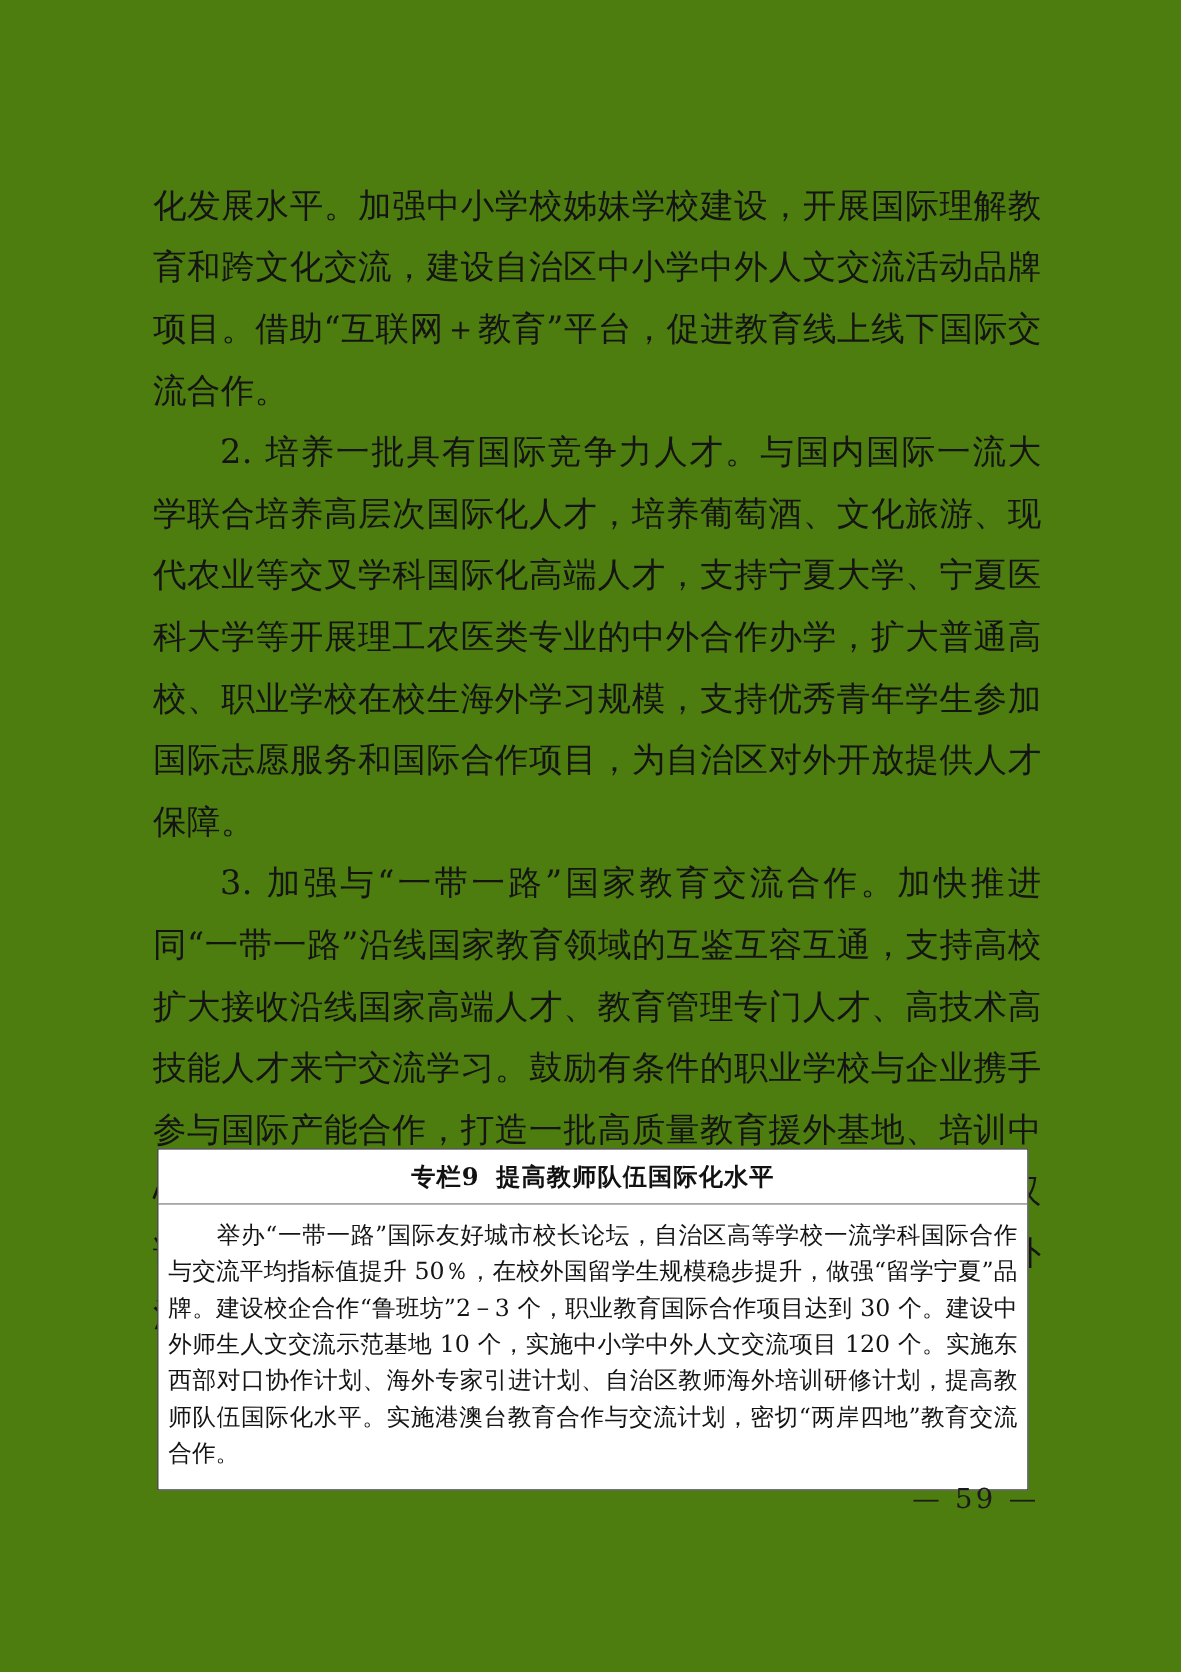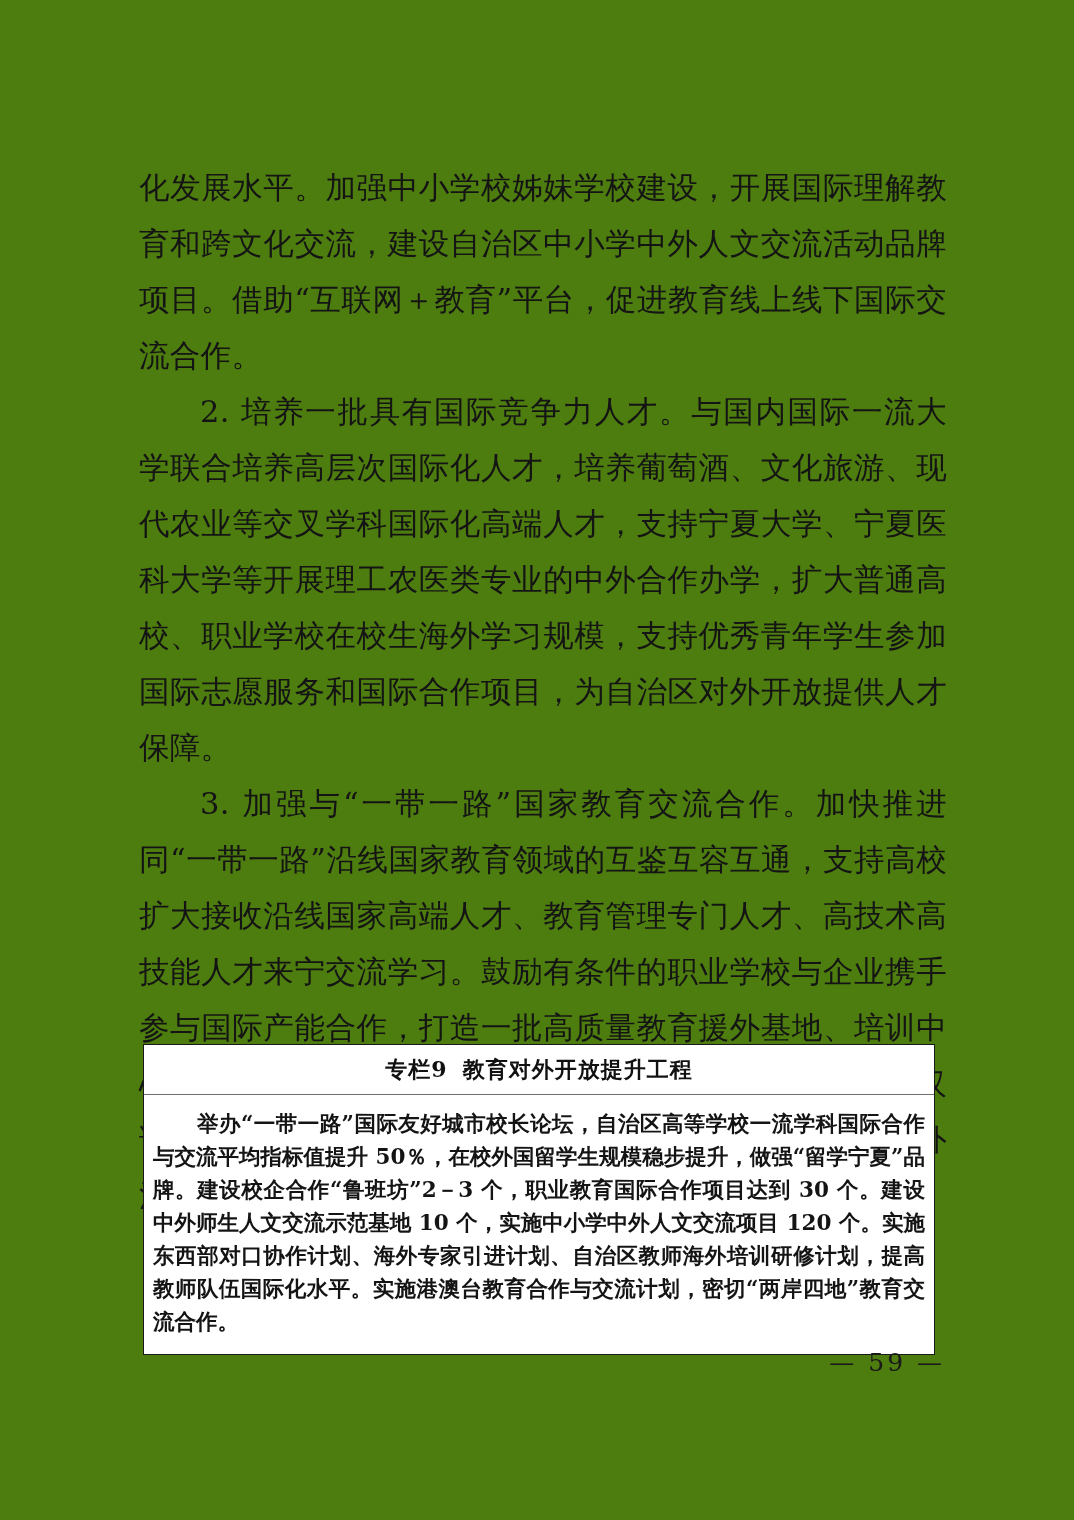--- a/index.html
+++ b/index.html
@@ -78,21 +78,20 @@
   .callout-body p {
     margin: 0;
     font-size: 21.5px;
     line-height: 33px;
     text-align: justify;
     text-justify: inter-character;
     text-align-last: left;
     text-indent: 44px;
     color: #141414;
     font-family: "DejaVu Serif", "Liberation Serif", serif;
-    font-weight: bold;
   }
 
   .page-number {
     position: absolute;
     left: 0;
     top: 1348px;
     width: 945px;
     text-align: right;
     font-size: 25px;
     letter-spacing: 3px;
@@ -107,21 +106,21 @@
 <div class="page">
 
   <div class="content">
     <p class="para">化发展水平。加强中小学校姊妹学校建设，开展国际理解教育和跨文化交流，建设自治区中小学中外人文交流活动品牌项目。借助“互联网＋教育”平台，促进教育线上线下国际交流合作。</p>
     <p class="para indent">2. 培养一批具有国际竞争力人才。与国内国际一流大学联合培养高层次国际化人才，培养葡萄酒、文化旅游、现代农业等交叉学科国际化高端人才，支持宁夏大学、宁夏医科大学等开展理工农医类专业的中外合作办学，扩大普通高校、职业学校在校生海外学习规模，支持优秀青年学生参加国际志愿服务和国际合作项目，为自治区对外开放提供人才保障。</p>
     <p class="para indent">3. 加强与“一带一路”国家教育交流合作。加快推进同“一带一路”沿线国家教育领域的互鉴互容互通，支持高校扩大接收沿线国家高端人才、教育管理专门人才、高技术高技能人才来宁交流学习。鼓励有条件的职业学校与企业携手参与国际产能合作，打造一批高质量教育援外基地、培训中心和“一带一路”教育行动品牌项目。建设自治区高校对外汉语教学师资库，做好中小学校华文教学援外项目，开展对外汉语教育推广工作。</p>
   </div>
 
   <div class="callout">
     <div class="callout-head">
-      <span>专栏</span><span class="num">9</span><span class="gap"></span><span>教育对外开放提升工程</span>
+      <span>专栏</span><span class="num">9</span><span class="gap"></span><span>提高教师队伍国际化水平</span>
     </div>
     <div class="callout-body">
       <p>举办“一带一路”国际友好城市校长论坛，自治区高等学校一流学科国际合作与交流平均指标值提升 50％，在校外国留学生规模稳步提升，做强“留学宁夏”品牌。建设校企合作“鲁班坊”2－3 个，职业教育国际合作项目达到 30 个。建设中外师生人文交流示范基地 10 个，实施中小学中外人文交流项目 120 个。实施东西部对口协作计划、海外专家引进计划、自治区教师海外培训研修计划，提高教师队伍国际化水平。实施港澳台教育合作与交流计划，密切“两岸四地”教育交流合作。</p>
     </div>
   </div>
 
   <div class="page-number">
     <span class="dash">—</span>
     <span>59</span>
     <span class="dash">—</span>

